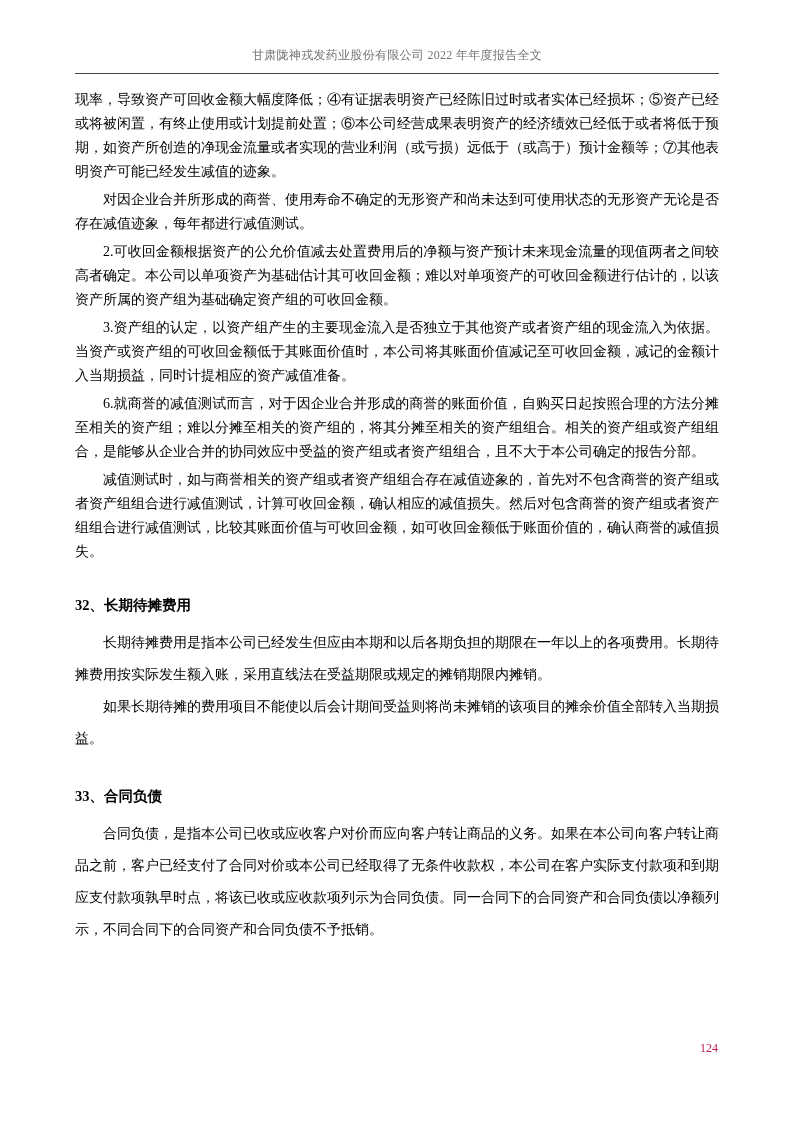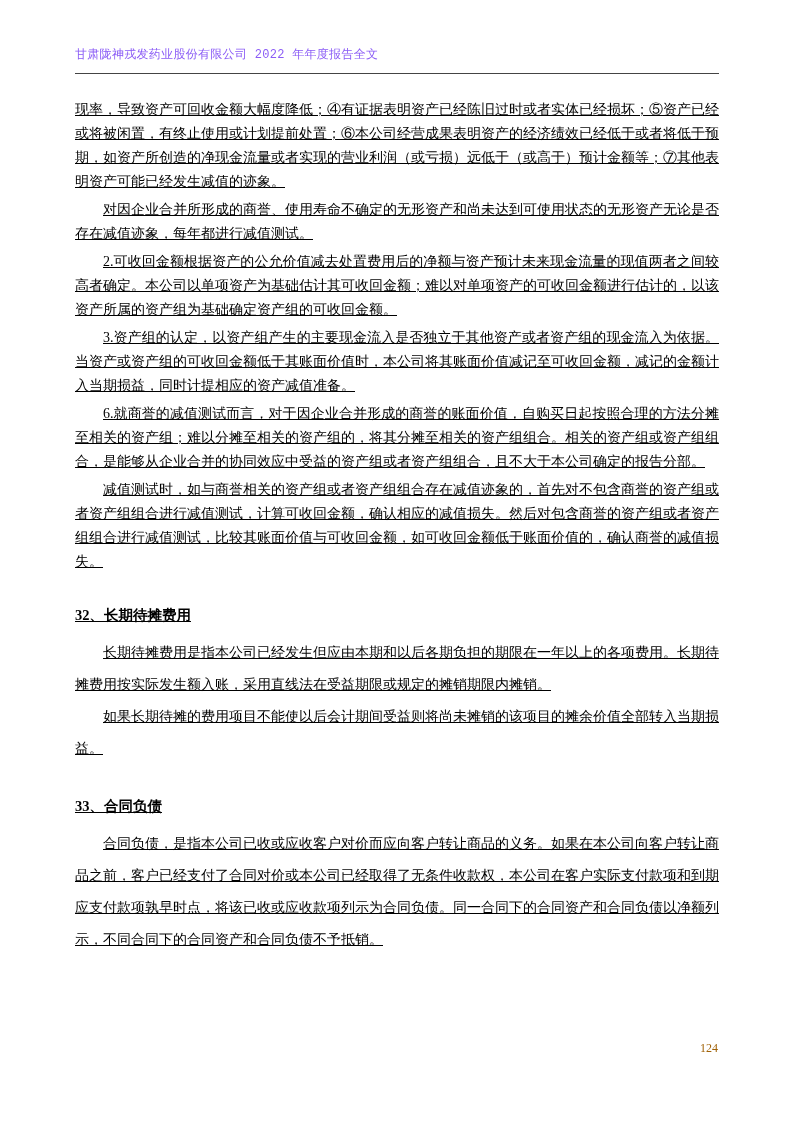--- a/index.html
+++ b/index.html
@@ -20,34 +20,32 @@
   }
   .page-header {
     position: absolute;
     top: 48px;
     left: 75px;
     width: 644px;
     border-bottom: 1px solid #444444;
     padding-bottom: 10px;
   }
   .header-text {
-    text-align: left;
+    text-align: center;
     font-size: 12px;
-    color: #8b5cf6;
+    color: #737373;
     letter-spacing: 0.3px;
     line-height: 15px;
-    font-family: Liberation Mono, monospace;
   }
   .page-body {
     position: absolute;
-    top: 98px;
+    top: 88px;
     left: 75px;
     width: 644px;
     text-align: justify;
-    text-decoration: underline;
   }
   .para {
     font-size: 14px;
     line-height: 24px;
     margin: 4px 0 0 0;
     text-indent: 2em;
   }
   .para.first {
     text-indent: 0;
     margin-top: 0;
@@ -61,21 +59,21 @@
     font-weight: bold;
     margin: 32px 0 12px 0;
     text-indent: 0;
     font-family: "Liberation Serif", "DejaVu Serif", serif;
   }
   .page-number {
     position: absolute;
     right: 75px;
     bottom: 66px;
     font-size: 12px;
-    color: #a16207;
+    color: #be185d;
   }
 </style>
 </head>
 <body>
 
 <div class="page">
 
   <header class="page-header">
     <div class="header-text">甘肃陇神戎发药业股份有限公司 2022 年年度报告全文</div>
   </header>

